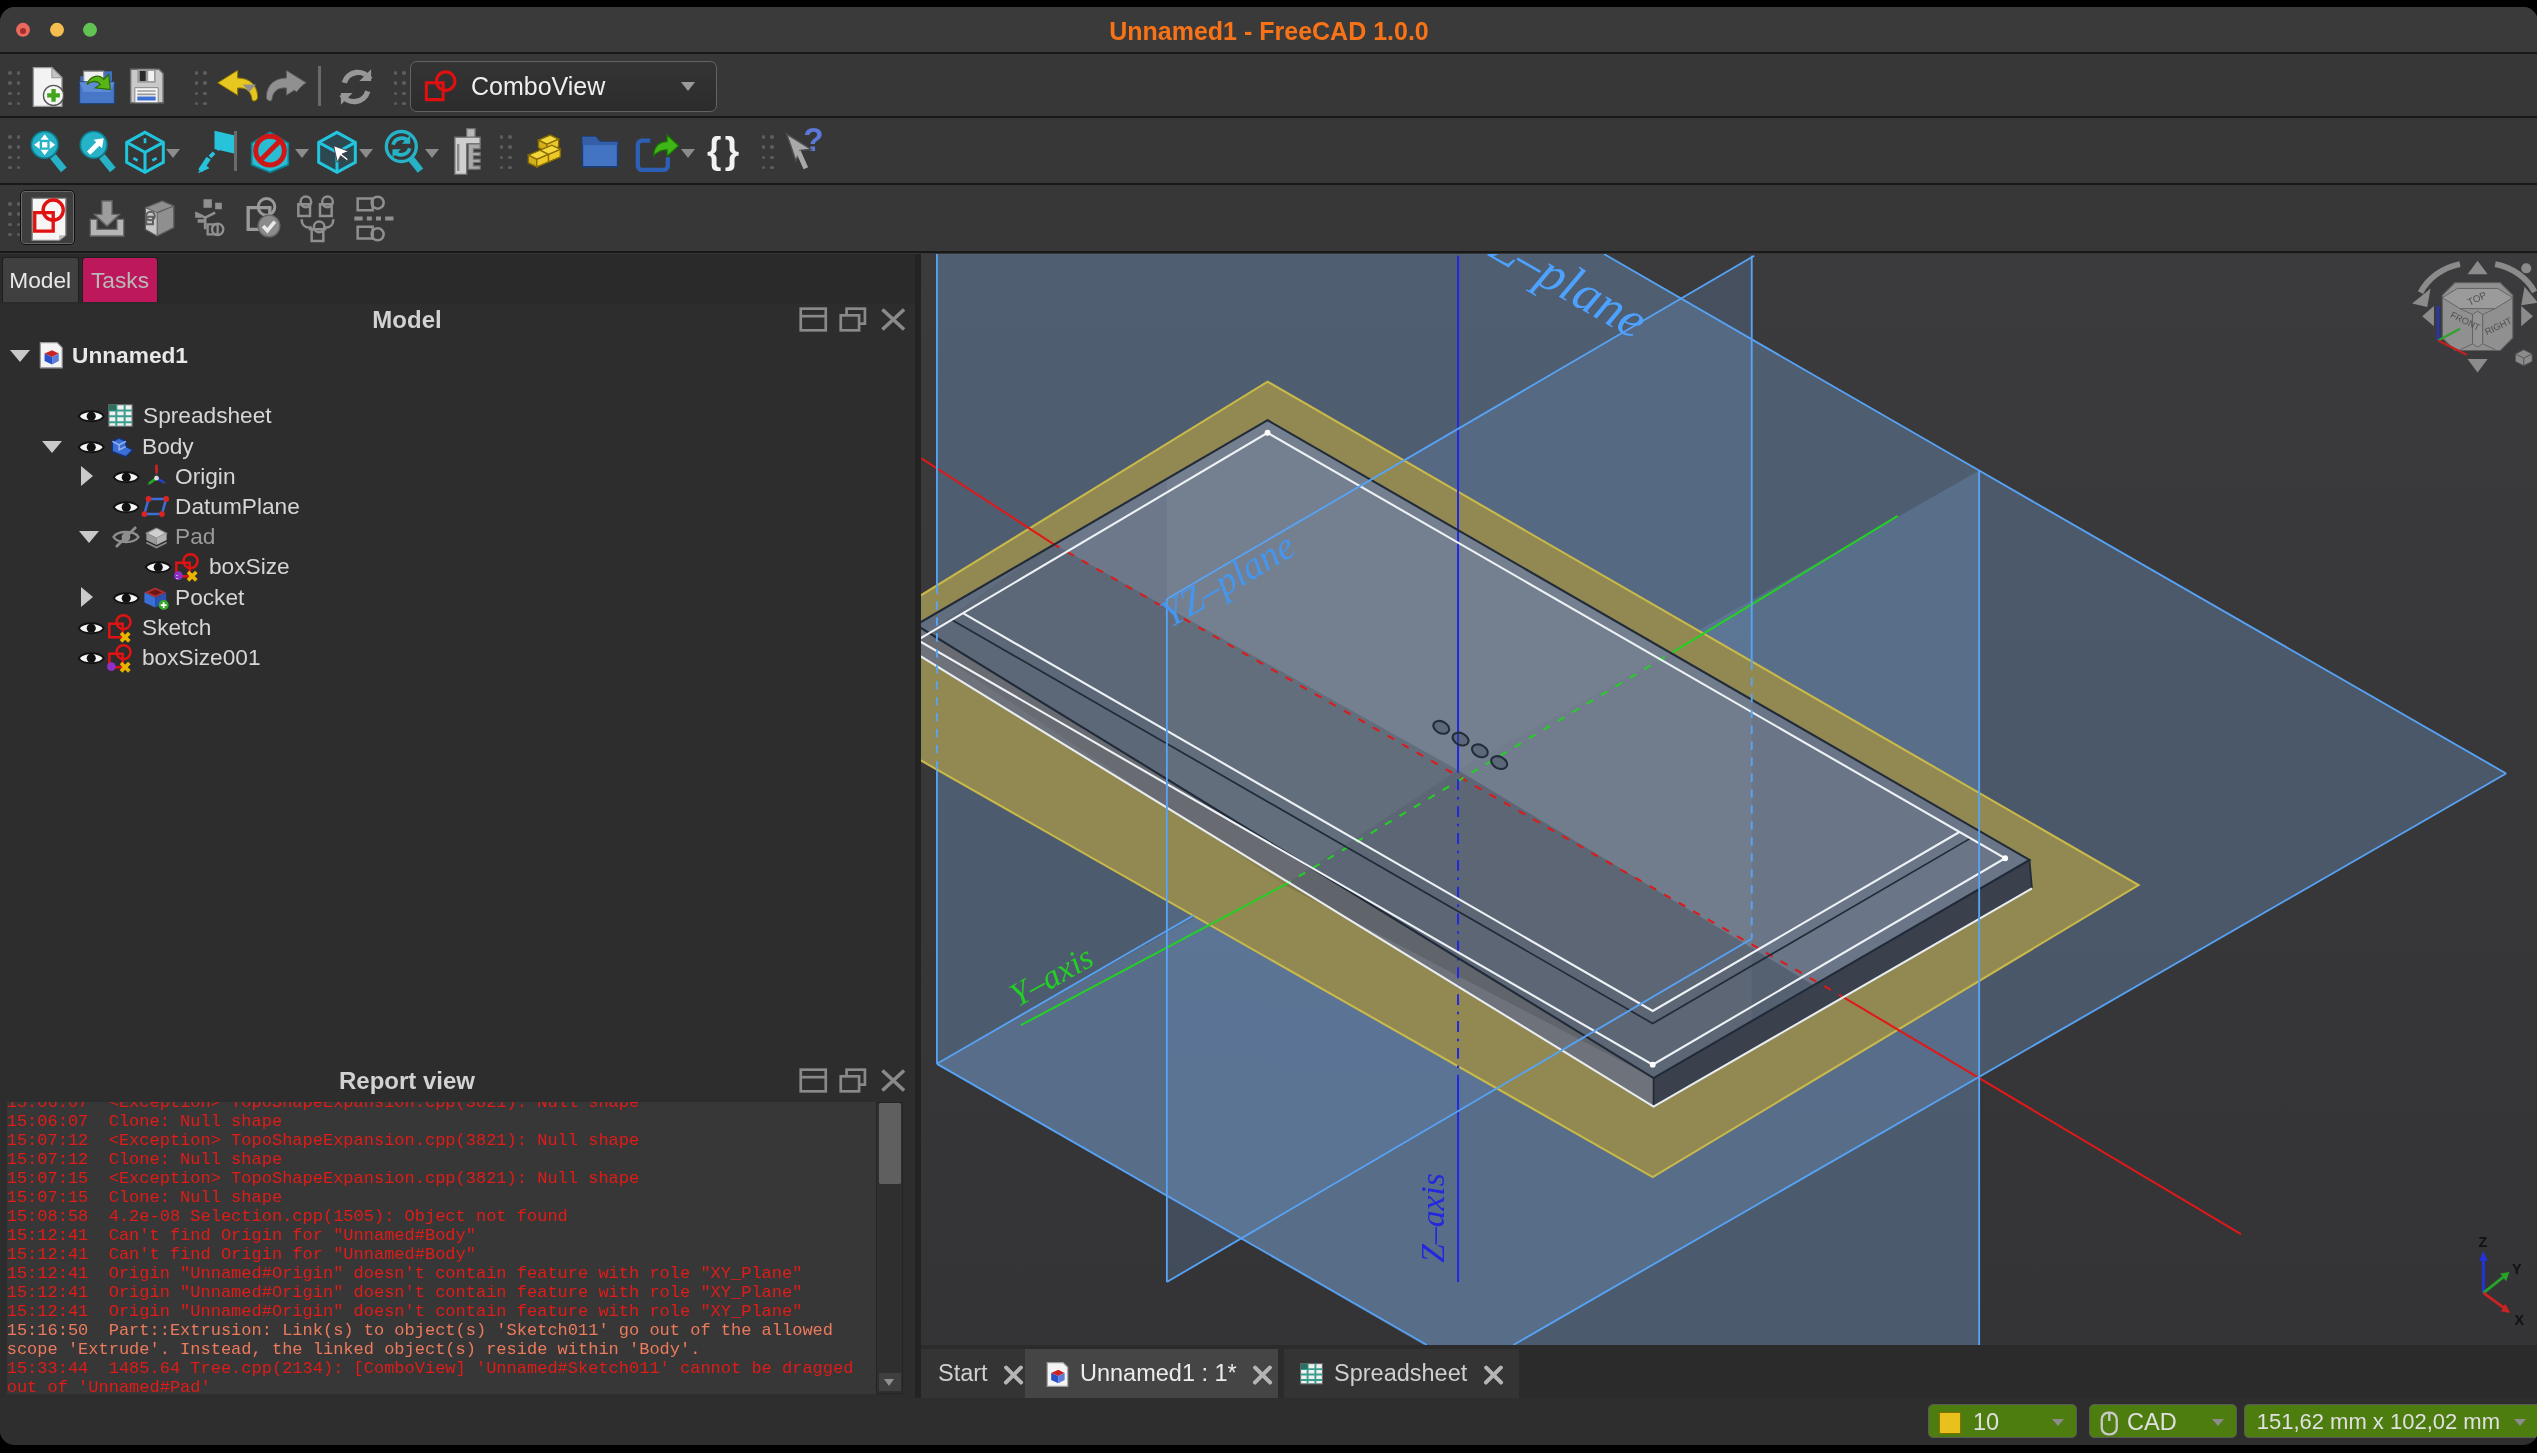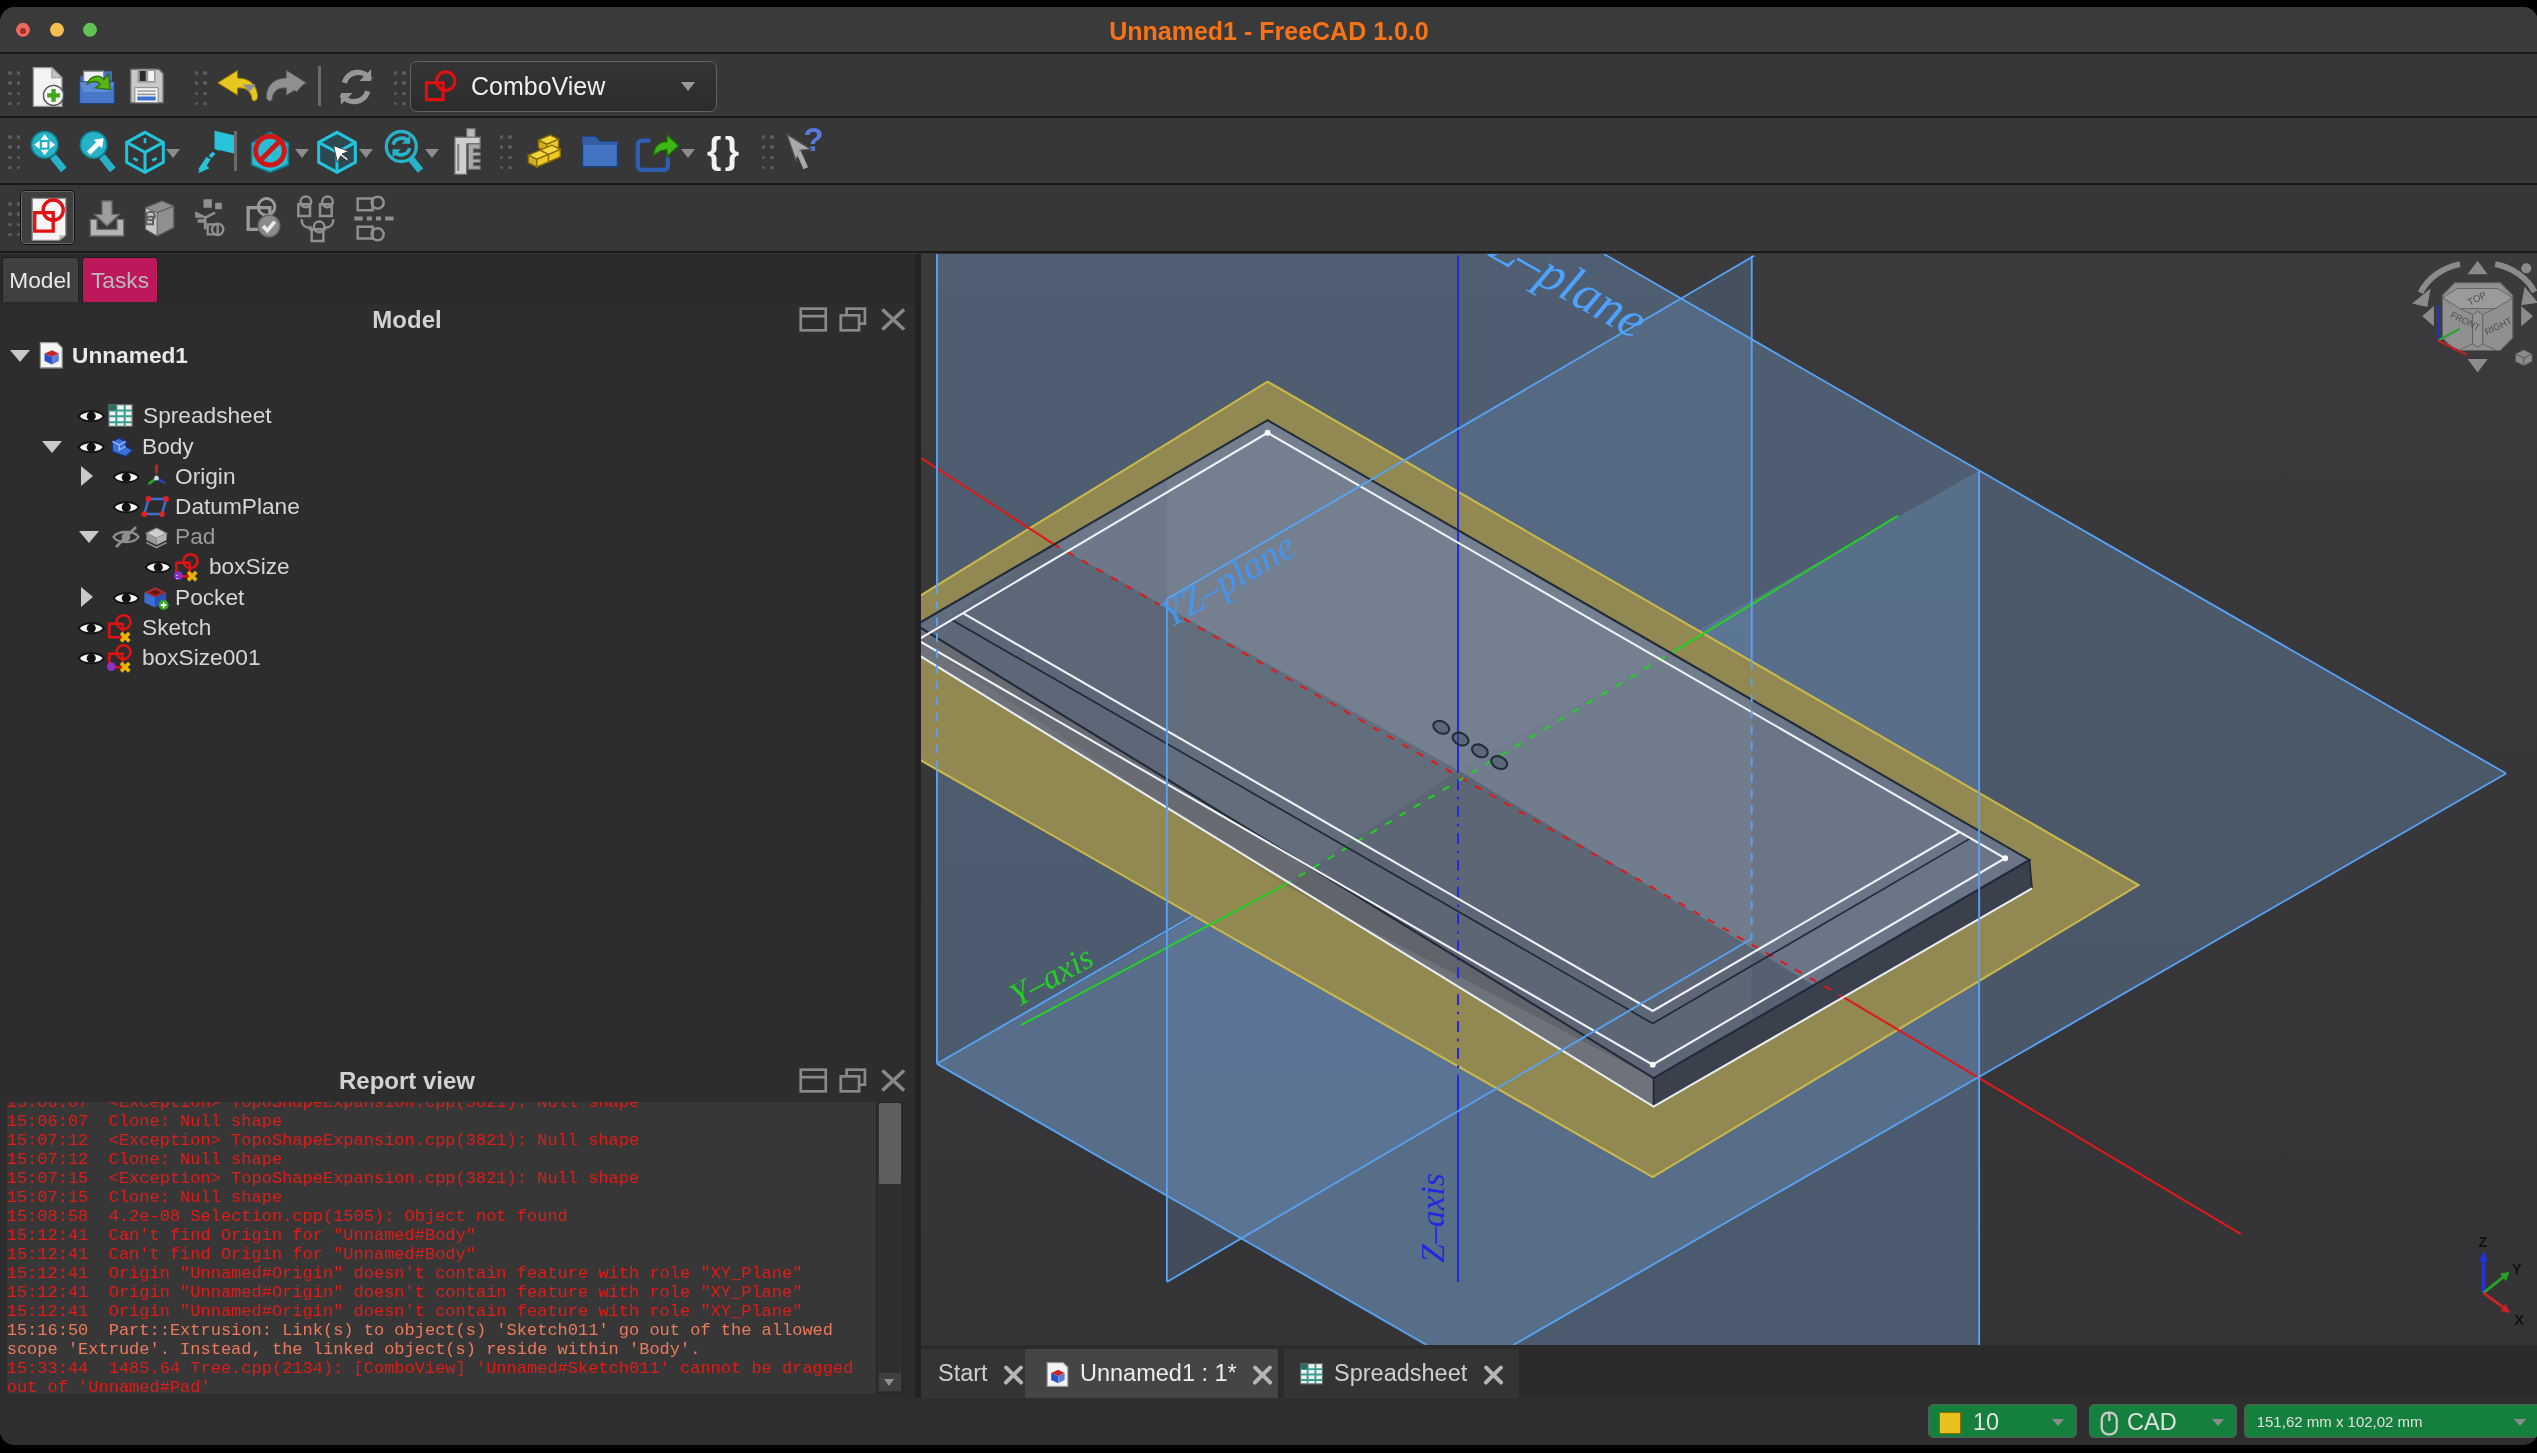--- a/index.html
+++ b/index.html
@@ -46,21 +46,21 @@
 
 #doctabs{position:absolute;left:921px;top:1338px;width:1617px;height:54px;background:#2b2b2b}
 .dtab{position:absolute;top:4.2px;height:50px;background:#343434;color:#cfcfcf;font-size:23.5px;line-height:49px}
 .dtab.active{background:#454545;color:#ececec}
 .x{display:inline-block;position:relative;width:22px;height:22px;vertical-align:middle;margin-left:15px}
 .x:before,.x:after{content:"";position:absolute;left:-1.7px;top:9.2px;width:25px;height:4.2px;background:#b5b5b5;border-radius:1.7px}
 .x:before{transform:rotate(45deg)}
 .x:after{transform:rotate(-45deg)}
 
 #status{position:absolute;left:0;top:1391px;width:2538px;height:47px;background:#2e2e2e}
-.combo{position:absolute;top:6.7px;height:34px;background:#15803d;border:1.7px solid #5a5a5a;border-radius:5px;color:#e0e0e0;font-size:23.5px;line-height:34px}
+.combo{position:absolute;top:6.7px;height:34px;background:#4d7c0f;border:1.7px solid #5a5a5a;border-radius:5px;color:#e0e0e0;font-size:23.5px;line-height:34px}
 .combo .dd{top:13.4px;border-left-width:6.7px;border-right-width:6.7px;border-top-width:7.6px}
 </style></head>
 <body>
 <div id="win">
   <div id="titlebar">
     <div class="tl" style="left:16px;background:#ec695e"></div>
     <div class="tl" style="left:50px;background:#f4bf4e"></div>
     <div class="tl" style="left:83px;background:#61c354"></div>
     <div style="position:absolute;left:20px;top:21px;width:5.9px;height:5.9px;border-radius:50%;background:#a33028"></div>
     <div id="title">Unnamed1 - FreeCAD 1.0.0</div>
@@ -665,18 +665,18 @@
     </div>
     <div class="combo" style="left:2089px;width:148px">
       <svg class="abs" style="left:10px;top:5.9px" width="18.5" height="25" viewBox="0 0 11 15">
           <rect x="1" y="1" width="9" height="13" rx="4" fill="none" stroke="#c9c9c9" stroke-width="1.4"></rect>
           <path d="M5.5 1v5" stroke="#c9c9c9" stroke-width="1.4"></path>
         </svg>
       <div class="abs" style="left:37px">CAD</div>
       <div class="dd" style="left:122px"></div>
     </div>
     <div class="combo" style="left:2244px;width:294px;border-right:none;border-radius:5px 0 0 5px">
-      <div class="abs" style="left:11.7px;font-size:15px">151,62 mm x 102,02 mm</div>
+      <div class="abs" style="left:11.7px;font-size:22px">151,62 mm x 102,02 mm</div>
       <div class="dd" style="left:269px"></div>
     </div>
   </div>
 </div>
 
 
 </body></html>

